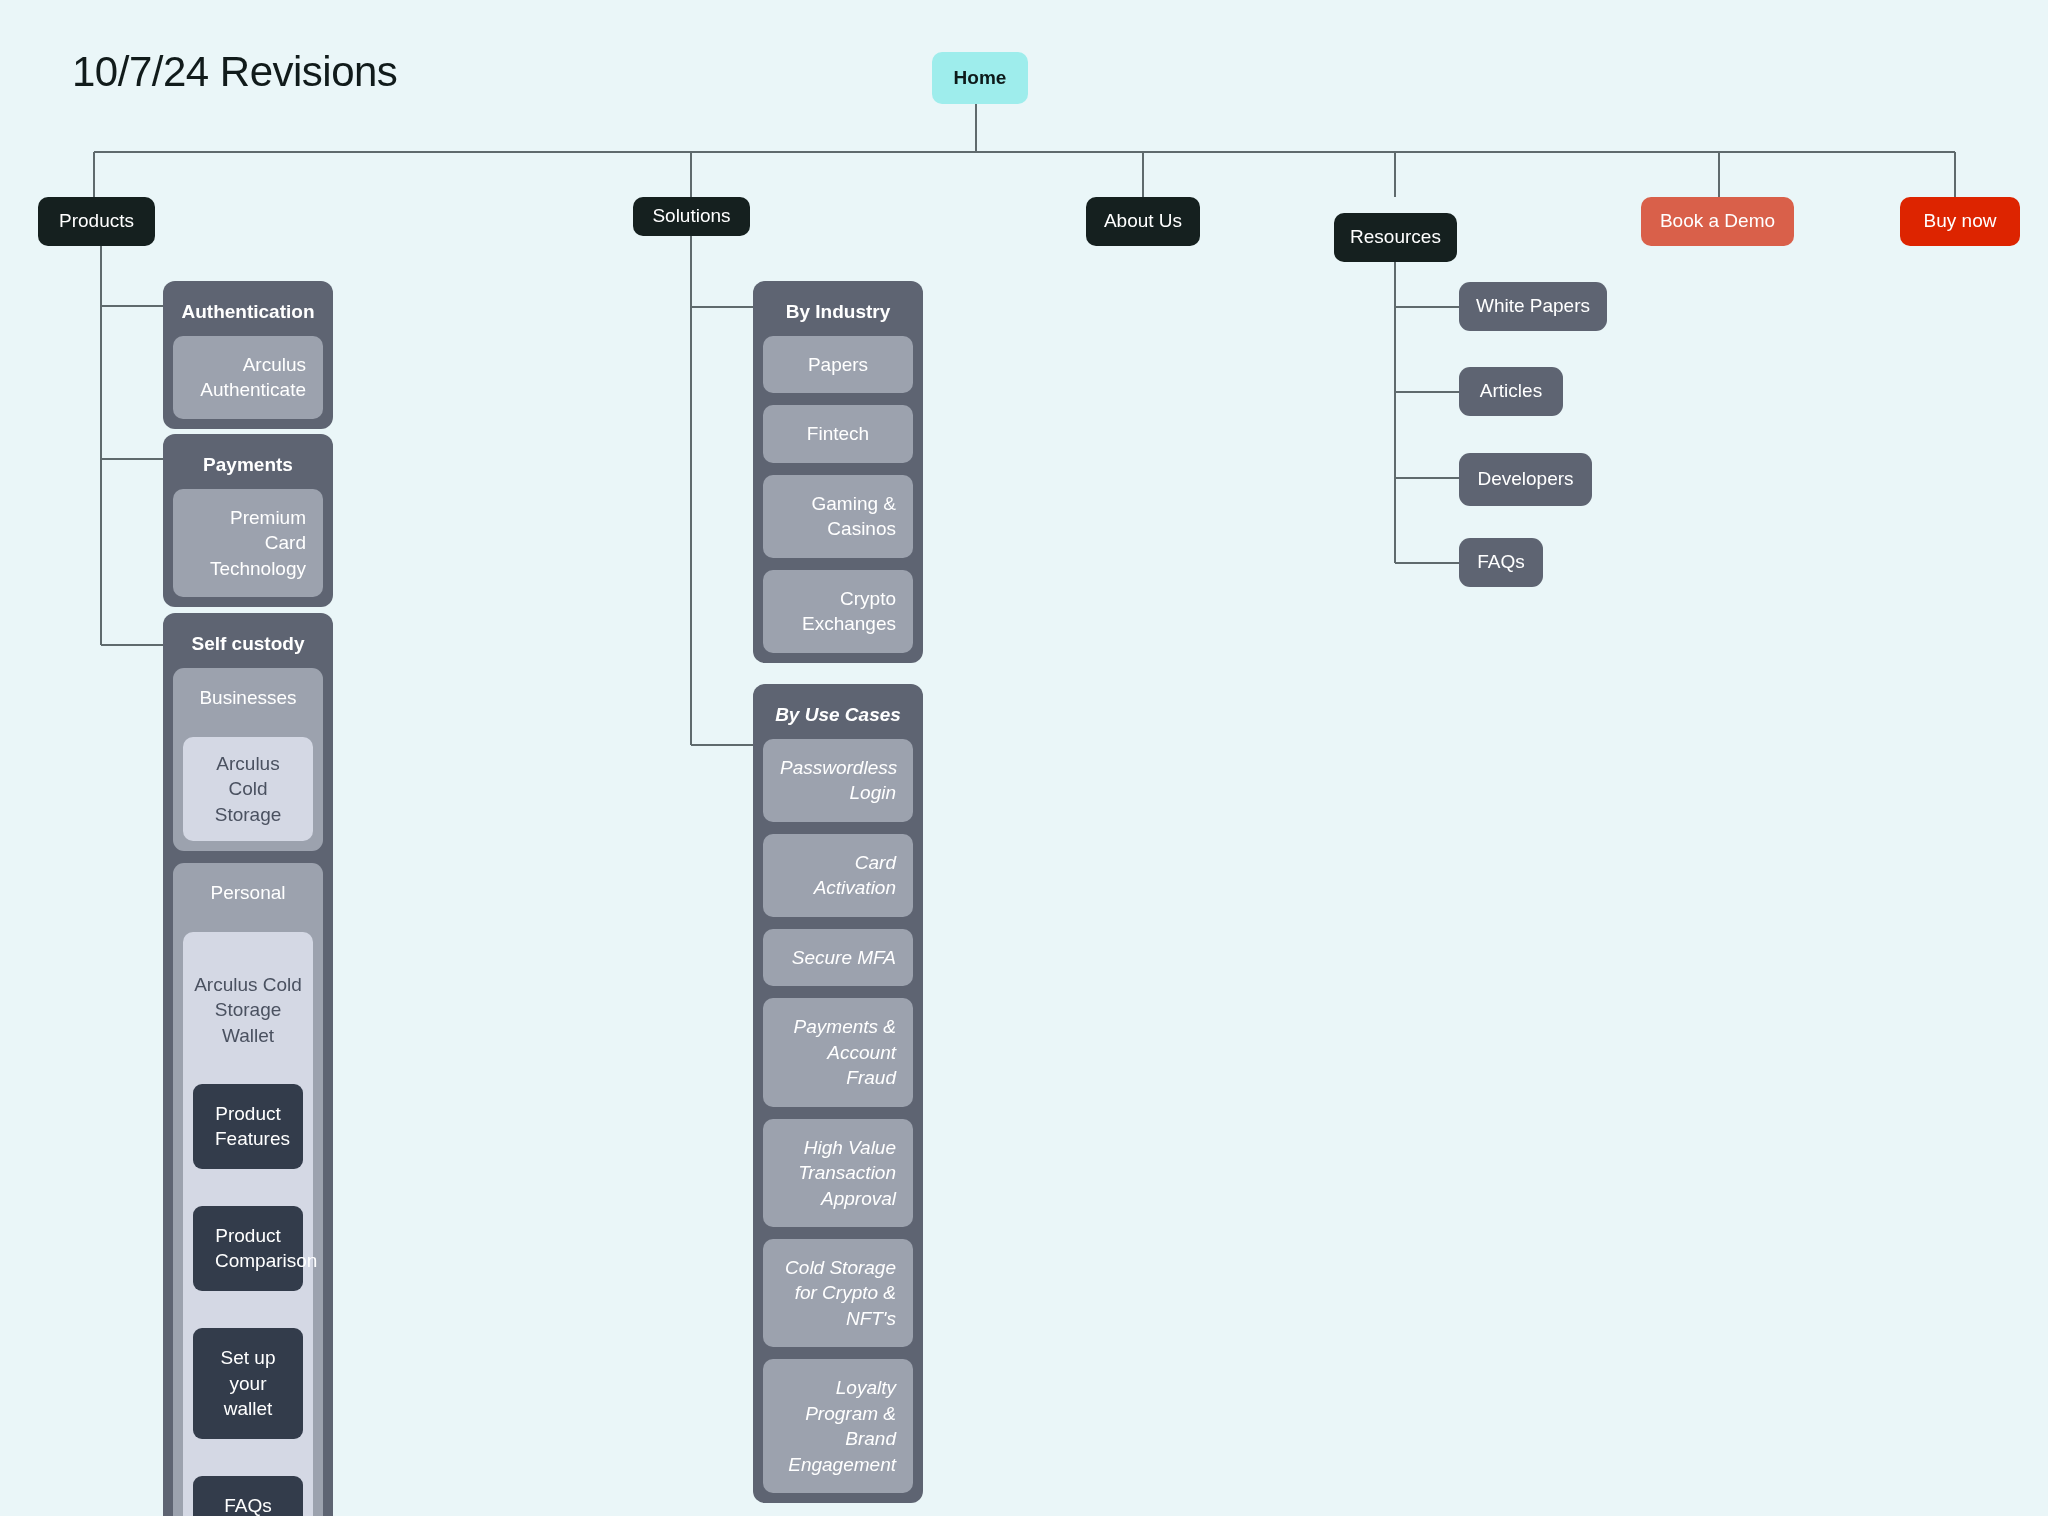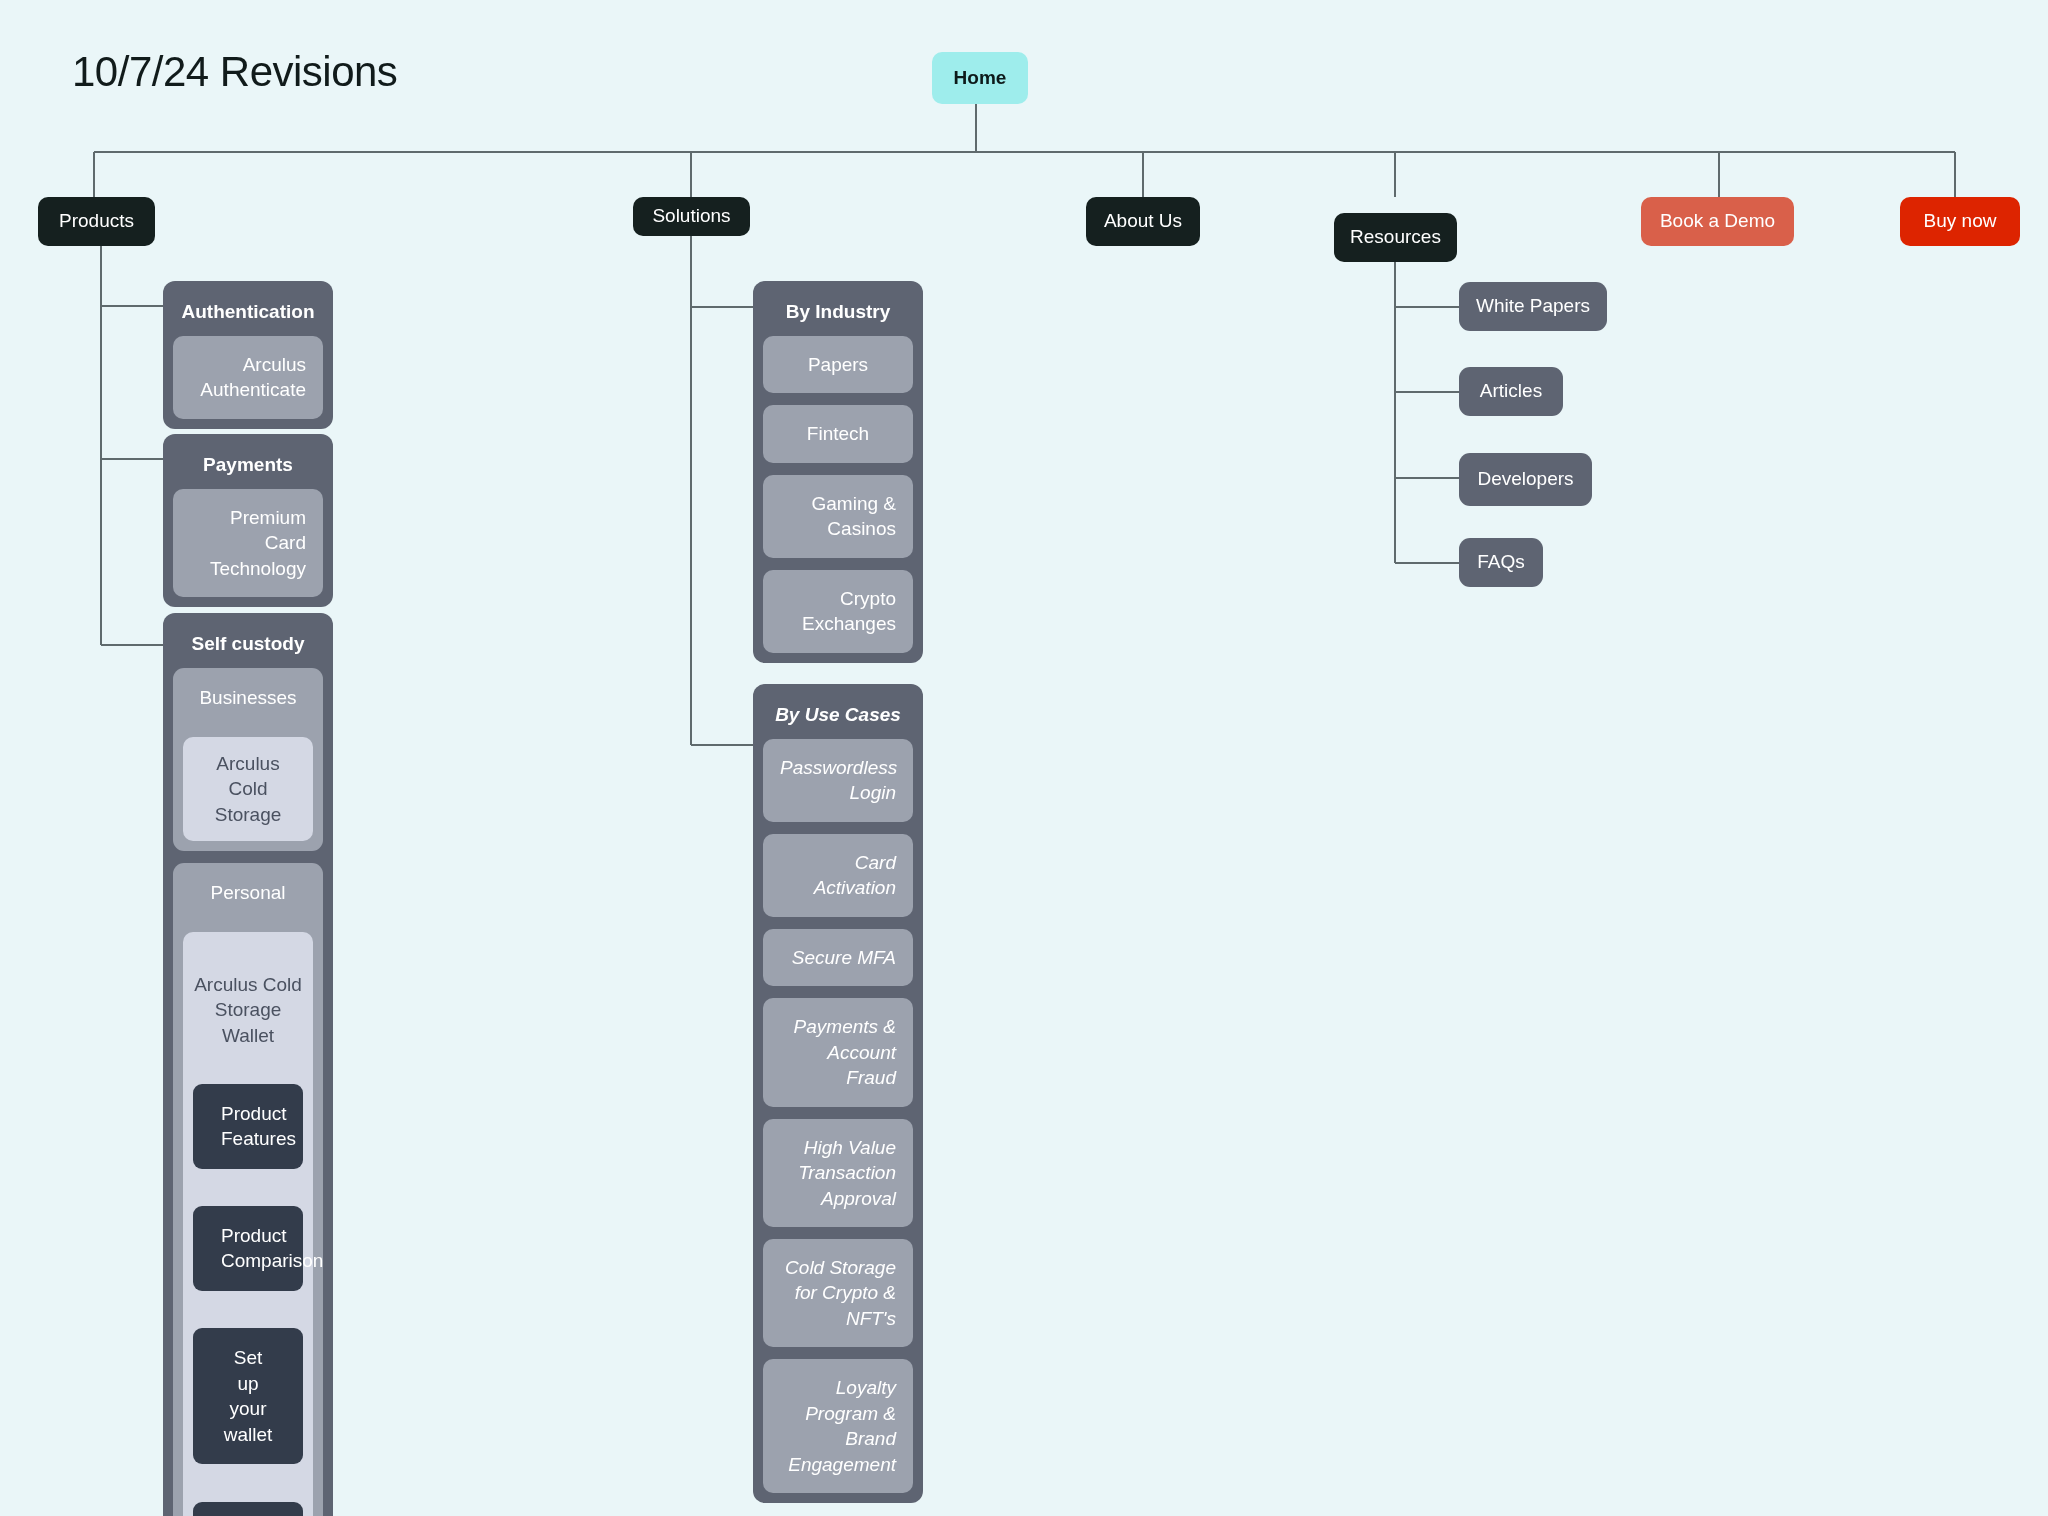--- a/index.html
+++ b/index.html
@@ -83,21 +83,21 @@
     white-space: pre-line;
   }
   .g3.pad { padding: 14px 10px 10px; }
   .g3 > .leaf-title { padding-bottom: 10px; }
   .g4 {            
     background: #333c4b;
     border-radius: 9px;
     color: #ffffff;
     font-size: 19px;
     line-height: 1.34;
-    padding: 17px 28px;
+    padding: 17px 22px;
     text-align: center;
     margin-bottom: 12px;
     white-space: pre-line;
   }
   .g4:last-child { margin-bottom: 0; }
 </style>
 </head>
 <body>
 
 <div id="stage">

